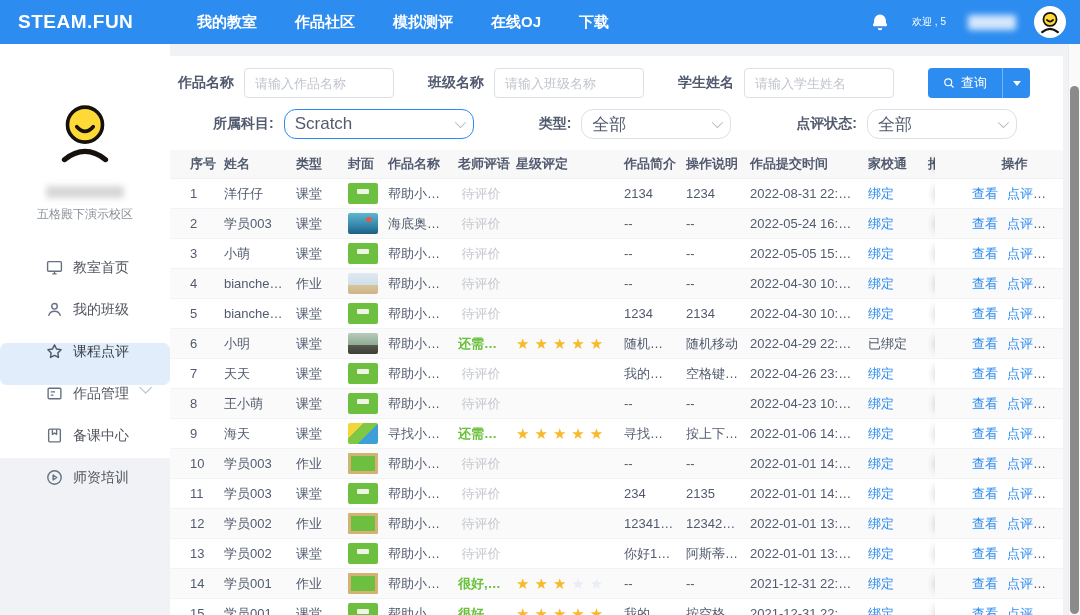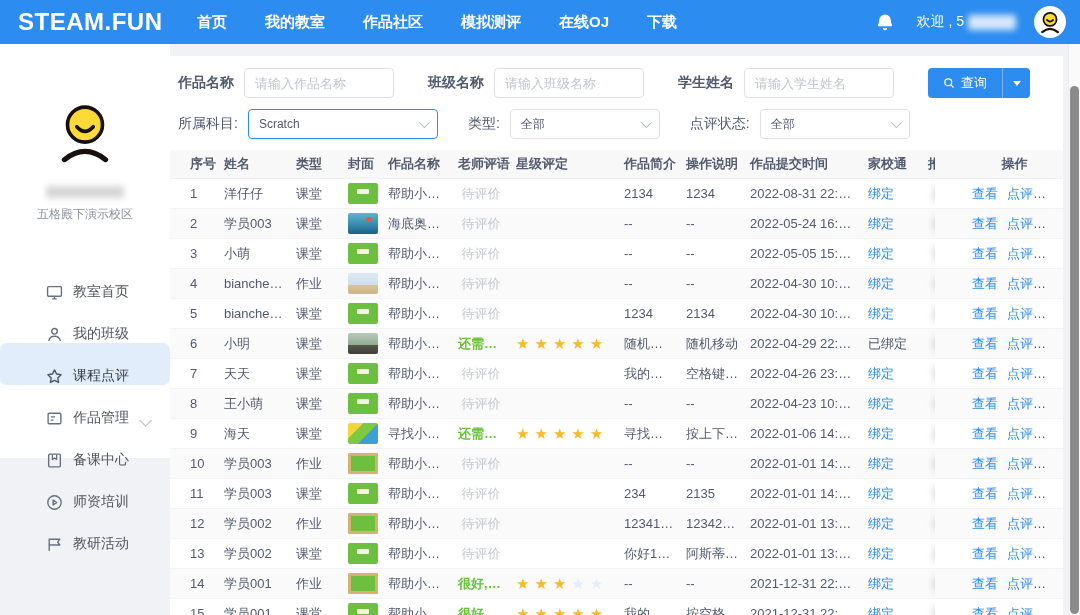--- a/index.html
+++ b/index.html
@@ -2,56 +2,56 @@
 <html><head>
 <meta charset="utf-8">
 <style>
   * { margin:0; padding:0; box-sizing:border-box; }
   html,body { width:1080px; height:615px; overflow:hidden;
     font-family:"Liberation Sans","DejaVu Sans",sans-serif; background:#f0f2f5; }
 
   
   .navbar { position:absolute; left:0; top:0; width:1080px; height:44px;
     background:#2d8cf0; display:flex; align-items:center; z-index:50; }
-  .logo { color:#fff; font-weight:bold; font-size:24px; letter-spacing:.5px; margin-left:18px; width:160px; }
+  .logo { color:#fff; font-weight:bold; font-size:19px; letter-spacing:.5px; margin-left:18px; width:160px; }
   .nav-menu { display:flex; align-items:center; }
   .nav-item { color:#fff; font-size:15px; font-weight:600; padding:0 19px; line-height:44px; cursor:pointer; white-space:nowrap; }
   .nav-right { margin-left:auto; display:flex; align-items:center; margin-right:14px; }
   .bell { width:20px; height:20px; margin-right:22px; cursor:pointer; }
-  .welcome { color:#fff; font-size:14px; margin-right:4px; }
+  .welcome { color:#fff; font-size:10px; margin-right:22px; }
   .blur-name { width:48px; height:15px; background:rgba(255,255,255,.8); border-radius:2px;
     filter:blur(3px); margin-right:18px; }
   .nav-avatar { width:32px; height:32px; border-radius:50%; background:#fff; display:flex;
     align-items:center; justify-content:center; overflow:hidden; cursor:pointer; }
 
   
   .sidebar { position:absolute; left:0; top:44px; width:170px; height:414px; background:#fff; }
   .side-avatar { display:block; margin:58px auto 14px auto; }
   .blur-user { width:78px; height:12px; background:#d6d6d6; border-radius:2px; filter:blur(3px); margin:0 auto 8px auto; }
   .campus { text-align:center; font-size:12px; color:#8a8f99; }
   .side-menu { margin-top:36px; }
-  .side-item { height:42px; display:flex; align-items:flex-end; padding-left:46px; cursor:pointer;
+  .side-item { height:42px; display:flex; align-items:flex-start; padding-left:46px; cursor:pointer;
     color:#51555e; font-size:14px; position:relative; }
   .side-item .sicon { width:17px; height:17px; margin-right:10px; flex:0 0 17px; }
   .side-item.active { background:#e1edfb; color:#3a3f47;border-radius:7px; }
   .side-chevron { position:absolute; right:22px; width:9px; height:9px; border-right:1.5px solid #b6bcc6;
     border-bottom:1.5px solid #b6bcc6; transform:rotate(45deg) translateY(-3px); }
 
   
   .main { position:absolute; left:170px; top:56px; width:893px; height:559px; background:#fff; }
   .filters { padding:12px 0 0 8px; }
   .frow { display:flex; align-items:center; height:30px; margin-bottom:11px; font-size:14px; color:#515a6e; }
   .flabel { font-weight:600; margin-right:10px; white-space:nowrap; }
-  .flabel2 { font-weight:400; margin-right:10px; white-space:nowrap; }
+  .flabel2 { font-weight:700; margin-right:10px; white-space:nowrap;margin-left:35px; }
   .finput { width:150px; height:30px; border:1px solid #dcdfe6; border-radius:4px; padding:0 10px;
     font-size:13px; color:#515a6e; outline:none; font-family:inherit; }
   .finput::placeholder { color:#c0c4cc; }
   .fgroup { display:flex; align-items:center; margin-right:34px; }
-  .sel { height:30px; border:1px solid #dcdfe6; border-radius:4px; display:flex; align-items:center;
-    padding:0 10px; font-size:12px; color:#515a6e; cursor:pointer; background:#fff; position:relative; }
+  .sel { height:30px; border:1px solid #dcdfe6; border-radius:12px; display:flex; align-items:center;
+    padding:0 10px; font-size:17px; color:#515a6e; cursor:pointer; background:#fff; position:relative; }
   .sel .selval { flex:1; }
   .sel.focused { border-color:#2d8cf0; }
   .sel-chev { width:8px; height:8px; border-right:1.3px solid #b6bcc6; border-bottom:1.3px solid #b6bcc6;
     transform:rotate(45deg) translateY(-2px); margin-left:8px; }
   .btn-search { display:flex; height:30px; border-radius:4px; overflow:hidden; cursor:pointer; margin-left:0; }
   .btn-main { background:#2d8cf0; color:#fff; font-size:13px; display:flex; align-items:center; padding:0 15px; }
   .btn-main svg { margin-right:6px; }
   .btn-caret { background:#2d8cf0; width:28px; display:flex; align-items:center; justify-content:center;
     border-left:1px solid rgba(255,255,255,.35); }
   .caret-down { width:0; height:0; border-left:4px solid transparent; border-right:4px solid transparent;
@@ -98,21 +98,20 @@
     border-left:1px solid #ececec; z-index:60; }
   .sb-thumb { position:absolute; right:1px; top:42px; width:9px; height:528px; background:#8b8b8b;
     border-radius:5px; cursor:pointer; }
 </style>
 </head>
 <body>
 
 <div class="navbar">
   <div class="logo">STEAM.FUN</div>
   <div class="nav-menu">
-    <div class="nav-item">首页</div>
     <div class="nav-item">我的教室</div>
     <div class="nav-item">作品社区</div>
     <div class="nav-item">模拟测评</div>
     <div class="nav-item">在线OJ</div>
     <div class="nav-item">下载</div>
   </div>
   <div class="nav-right">
     <svg class="bell" viewBox="0 0 24 24" fill="none" stroke="#fff" stroke-width="2" stroke-linecap="round">
       <path d="M6 10a6 6 0 0 1 12 0c0 5 2 6 2 6H4s2-1 2-6z" fill="#fff"></path>
       <path d="M10.5 20a1.8 1.8 0 0 0 3 0" fill="#fff"></path>
@@ -173,26 +172,20 @@
           <path d="M6 2v5l2-1.4L10 7V2"></path>
       </svg>
       <span>备课中心</span>
     </div>
     <div class="side-item">
       <svg class="sicon" viewBox="0 0 16 16" fill="none" stroke="#657180" stroke-width="1.3" stroke-linejoin="round">
         <circle cx="8" cy="8" r="6.3"></circle>
           <path d="M6.7 5.7l3.4 2.3-3.4 2.3z"></path>
       </svg>
       <span>师资培训</span>
-    </div>
-    <div class="side-item">
-      <svg class="sicon" viewBox="0 0 16 16" fill="none" stroke="#657180" stroke-width="1.3" stroke-linejoin="round">
-        <path d="M3 14V2.5M3 3h10l-2 2.8 2 2.7H3"></path>
-      </svg>
-      <span>教研活动</span>
     </div>
   </div>
 </div>
 
 <div class="main">
   <div class="filters">
     <div class="frow">
       <div class="fgroup">
         <span class="flabel">作品名称</span>
         <input class="finput" placeholder="请输入作品名称" style="">

